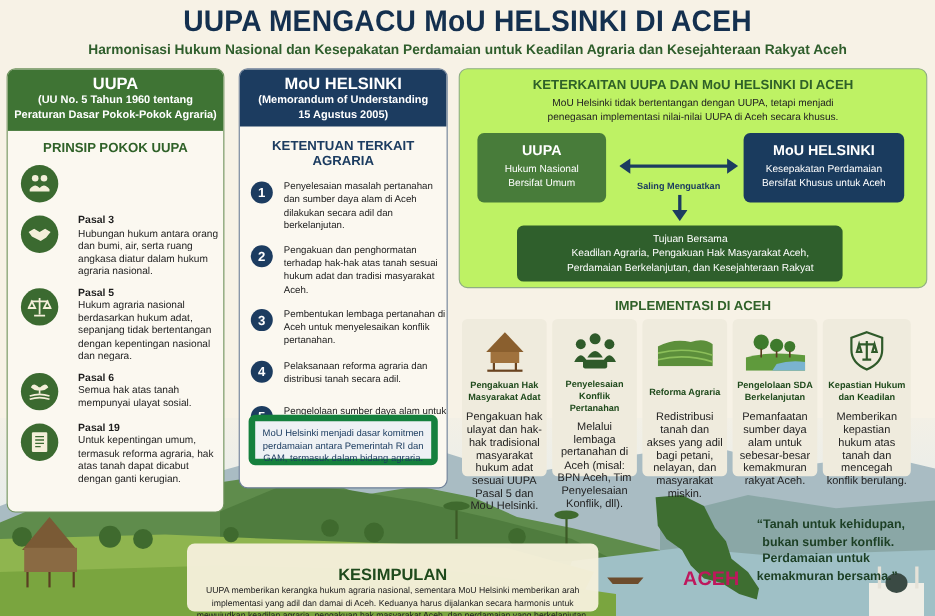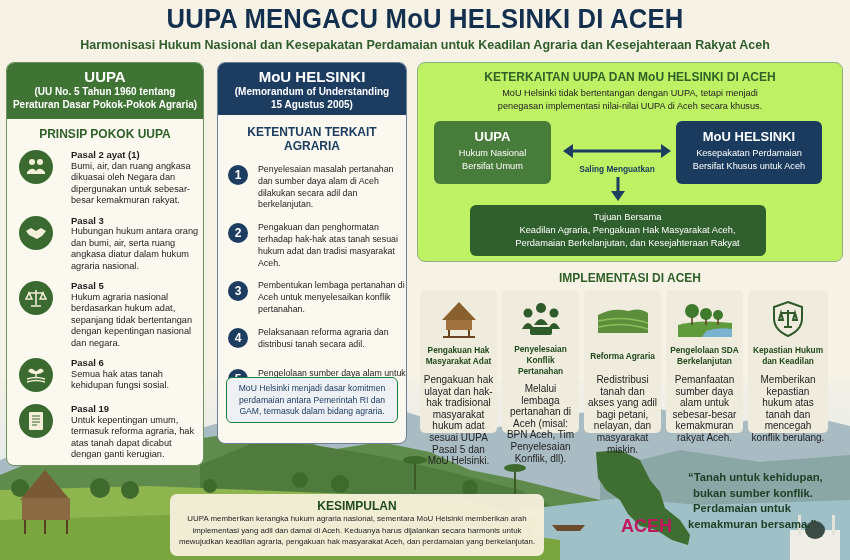--- a/index.html
+++ b/index.html
@@ -61,21 +61,21 @@
 
   .ket { position: relative; margin-left: 10px; margin-top: 11px; min-height: 30px; }
   .ket .num {
     position: absolute; left: 0; top: 1px; width: 20px; height: 20px;
     border-radius: 50%; background: #1c3c60; color: #fff; font-weight: bold;
     font-size: 12px; text-align: center; line-height: 20px; font-family: "Liberation Sans", sans-serif;
   }
   .ket .txt { margin-left: 30px; font-family: "Liberation Sans", sans-serif; font-size: 8.8px; line-height: 11.8px; color: #222; }
   .mou-note {
     position: absolute; left: 8px; right: 8px; top: 314px; height: 46px;
-    border: 1px solid #15803d; border-radius: 6px; background: #eef1f4;
+    border: 6px solid #15803d; border-radius: 6px; background: #eef1f4;
     text-align:center; font-family: "Liberation Sans", sans-serif; font-size: 8.6px; line-height: 11.5px;
     color: #1c3c60; padding-top: 5px;
   }
 
   
   .rel {
     position: absolute; left: 417px; top: 62px; width: 426px; height: 200px;
     border: 1.5px solid #8fae83; border-radius: 8px; background: #bef264;
   }
   .rel .rt { position: absolute; left: 0; right: 0; top: 7px; text-align: center;
@@ -102,21 +102,21 @@
   .impl-card .ic { height: 50px; display:flex; align-items:center; justify-content:center; margin-top: 4px; }
   .impl-card .ih { font-size: 8.3px; line-height: 11px; color: #1f4a1c; font-weight: bold; min-height: 24px; display:flex; align-items:center; justify-content:center; padding: 0 2px; }
   .impl-card .ib { font-size: 10px; line-height: 11.6px; color: #222; margin-top: 6px; padding: 0 3px; }
 
   
   .kes {
     position: absolute; left: 170px; top: 494px; width: 374px; height: 62px;
     background: rgba(245, 239, 219, 0.96); border-radius: 7px; text-align: center;
     font-family: "Liberation Sans", sans-serif;
   }
-  .kes .kt { font-weight: bold; font-size: 12px; color: #1f4a1c; margin-top: 5px; }
+  .kes .kt { font-weight: bold; font-size: 15px; color: #1f4a1c; margin-top: 20px; }
   .kes .kb { font-size: 7.9px; line-height: 11.5px; color: #222; margin-top: 0; }
 
   .quote {
     position: absolute; left: 688px; top: 470px; width: 160px;
     font-family: "Liberation Sans", sans-serif; font-weight: bold; font-size: 11.3px; line-height: 15.5px; color: #1c3f24;
   }
   .aceh-label { position: absolute; left: 621px; top: 516px; color: #be185d; font-weight: bold; font-size: 18px; font-family: "Liberation Sans", sans-serif; }
 </style>
 </head>
 <body>
@@ -189,21 +189,20 @@
   <div class="sec-title">PRINSIP POKOK UUPA</div>
 
   <div class="pasal">
     <div class="ico">
       <svg width="22" height="20" viewBox="0 0 22 20">
           <circle cx="7" cy="5" r="3" fill="#f4efd9"></circle>
           <circle cx="15" cy="5" r="3" fill="#f4efd9"></circle>
           <path d="M2 15 Q7 9 11 14 Q15 9 20 15 L20 17 L2 17 Z" fill="#f4efd9"></path>
         </svg>
     </div>
-    <div class="txt"><b>Pasal 2 ayat (1)</b><span>Bumi, air, dan ruang angkasa dikuasai oleh Negara dan dipergunakan untuk sebesar-besar kemakmuran rakyat.</span></div>
   </div>
   <div class="pasal">
     <div class="ico">
       <svg width="22" height="16" viewBox="0 0 22 16">
           <path d="M1 6 L6 3 L11 6 L16 3 L21 6 L17 11 L12 14 L8 12 L4 10 Z" fill="#f4efd9"></path>
         </svg>
     </div>
     <div class="txt"><b>Pasal 3</b><span>Hubungan hukum antara orang dan bumi, air, serta ruang angkasa diatur dalam hukum agraria nasional.</span></div>
   </div>
   <div class="pasal">
@@ -218,21 +217,21 @@
     </div>
     <div class="txt"><b>Pasal 5</b><span>Hukum agraria nasional berdasarkan hukum adat, sepanjang tidak bertentangan dengan kepentingan nasional dan negara.</span></div>
   </div>
   <div class="pasal">
     <div class="ico">
       <svg width="22" height="20" viewBox="0 0 22 20">
           <path d="M11 12 L11 6 M11 8 Q6 2 4 6 Q7 9 11 8 M11 8 Q16 2 18 6 Q15 9 11 8" stroke="#f4efd9" stroke-width="1.5" fill="#f4efd9"></path>
           <path d="M2 14 Q11 11 20 14 M2 17 Q11 14 20 17" stroke="#f4efd9" stroke-width="1.5" fill="none"></path>
         </svg>
     </div>
-    <div class="txt"><b>Pasal 6</b><span>Semua hak atas tanah kehidupan fungsi sosial.</span></div>
+    <div class="txt"><b>Pasal 6</b><span>Semua hak atas tanah mempunyai ulayat sosial.</span></div>
   </div>
   <div class="pasal">
     <div class="ico">
       <svg width="16" height="20" viewBox="0 0 16 20">
           <rect x="1" y="1" width="14" height="18" rx="1" fill="#f4efd9"></rect>
           <g stroke="#3b6a30" stroke-width="1.2">
             <line x1="4" y1="5" x2="12" y2="5"></line>
             <line x1="4" y1="8" x2="12" y2="8"></line>
             <line x1="4" y1="11" x2="12" y2="11"></line>
             <line x1="4" y1="14" x2="9" y2="14"></line>

